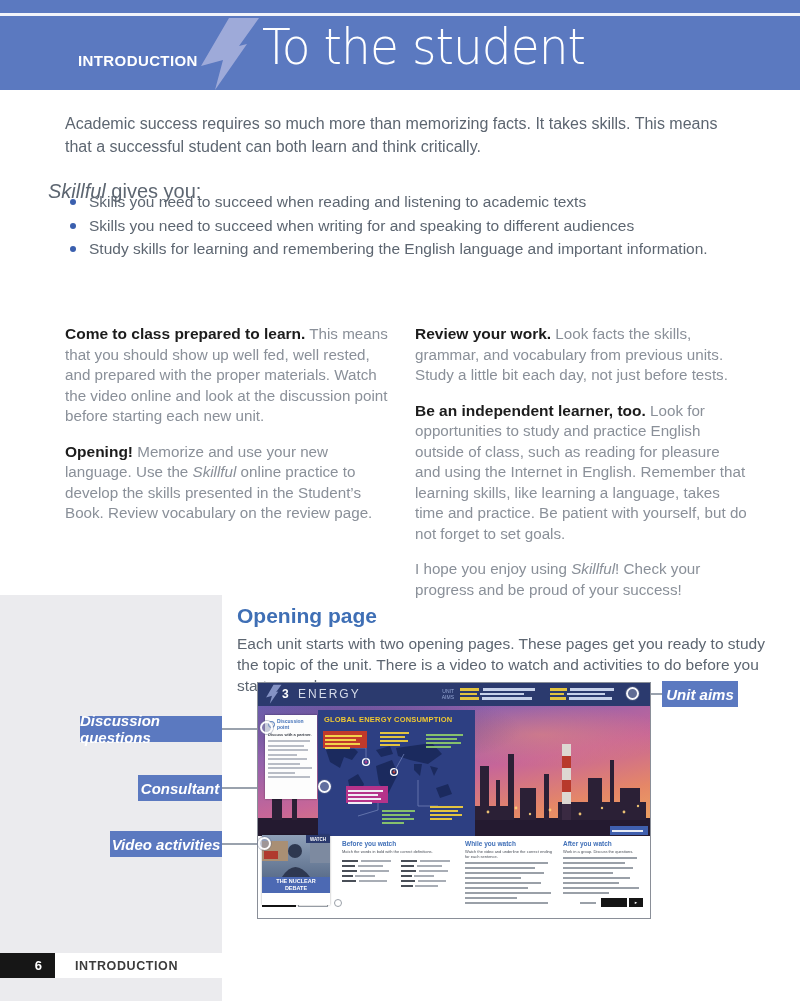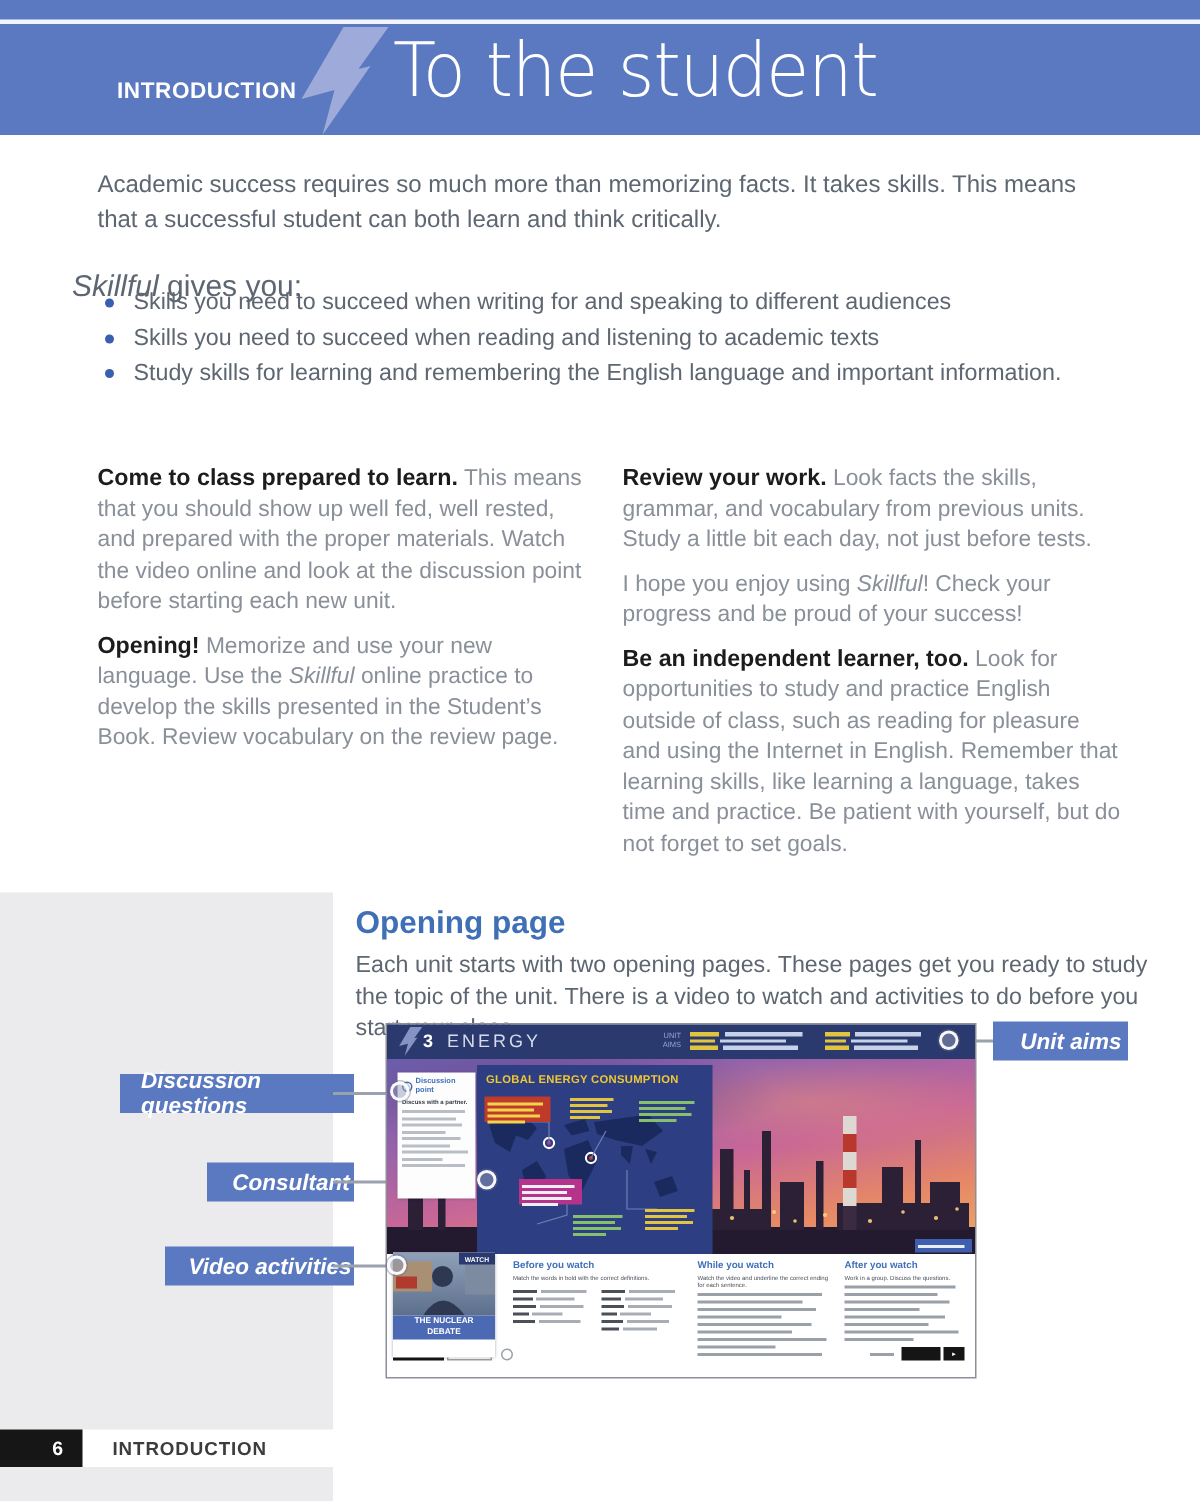--- a/index.html
+++ b/index.html
@@ -20,33 +20,33 @@
   .p1{position:absolute;left:65px;top:112px;width:668px;font-size:16px;line-height:23px;}
   .gives{position:absolute;left:48px;top:160px;width:668px;font-size:20px;line-height:23px;margin-top:20px;}
   .bullets{position:absolute;left:65px;top:190px;width:680px;margin:0;padding:0;list-style:none;}
   .bullets li{position:relative;padding-left:24px;font-size:15.5px;line-height:23.5px;color:#5d6671;}
   .bullets li::before{content:"";position:absolute;left:5px;top:9px;width:6px;height:6px;border-radius:50%;background:#3a5fae;}
 
   .lead{position:absolute;left:65px;top:287px;width:600px;font-size:15.5px;color:#5d6671;}
   .col{position:absolute;top:309px;width:332px;font-size:15.2px;line-height:20.5px;color:#8a9099;}
   .col-left{left:65px;}
   .col-right{left:415px;}
-  .col p{margin:0 0 9px 0;}
+  .col p{margin:15px 0 9px 0;}
   .col b{color:#1c1c1c;font-size:15.5px;}
   .col .graytxt, .col span, .col i{color:#8a9099;}
   .signature{margin-top:14px;text-align:right;color:#5d6671;}
 
   
   .gray-panel{position:absolute;left:0;top:595px;width:222px;height:406px;background:#ebebee;}
   .opening-heading{position:absolute;left:237px;top:604px;font-size:21px;font-weight:bold;color:#3f6fb5;}
   .opening-desc{position:absolute;left:237px;top:633px;width:528px;font-size:15.5px;line-height:21px;color:#5d6671;}
 
   
   .callout{position:absolute;height:26px;background:#5b79c0;color:#fff;font-weight:bold;font-style:italic;
-           font-size:15px;display:flex;align-items:center;justify-content:center;padding-left:14px;}
+           font-size:15px;display:flex;align-items:center;justify-content:center;}
   .connector{position:absolute;height:2px;background:#9aa2ad;}
   .marker{position:absolute;width:13px;height:13px;border-radius:50%;box-sizing:border-box;
           border:2px solid rgba(255,255,255,.95);background:rgba(150,158,186,.5);
           box-shadow:0 0 0 1px rgba(100,110,140,.4);z-index:30;}
 
   
   .spread{position:absolute;left:258px;top:683px;width:392px;height:235px;background:#fff;
           outline:1px solid #8a8f98;z-index:5;}
   .sp-topbar{position:absolute;left:0;top:0;width:392px;height:23px;background:#2b3a6e;}
   .sp-arrow{position:absolute;left:6px;top:1px;}
@@ -145,35 +145,35 @@
       <polygon points="36,2 66,2 46,30 54,28 22,74 30,44 8,50" fill="#aab3dd" opacity="0.85"></polygon>
     </svg>
     <div class="page-title">To the student</div>
   </div>
 
   <div class="p1 body-text">Academic success requires so much more than memorizing facts. It takes skills. This means that a successful student can both learn and think critically.</div>
   <div class="gives body-text">
     <i>Skillful</i><span> gives you:</span>
   </div>
   <ul class="bullets">
+    <li><span>Skills you need to succeed when reading and listening to academic texts</span></li>
     <li><span>Skills you need to succeed when writing for and speaking to different audiences</span></li>
-    <li><span>Skills you need to succeed when reading and listening to academic texts</span></li>
     <li><span>Study skills for learning and remembering the English language and important information.</span></li>
   </ul>
 
 
   <div class="col col-left">
     <p><b>Come to class prepared to learn.</b><span> This means that you should show up well fed, well rested, and prepared with the proper materials. Watch the video online and look at the discussion point before starting each new unit.</span></p>
     <p><b>Opening!</b><span> Memorize and use your new language. Use the </span><i>Skillful</i><span> online practice to develop the skills presented in the Student’s Book. Review vocabulary on the review page.</span></p>
   </div>
 
   <div class="col col-right">
     <p><b>Review your work.</b><span> Look facts the skills, grammar, and vocabulary from previous units. Study a little bit each day, not just before tests.</span></p>
+    <p><b>Be an independent learner, too.</b><span> Look for opportunities to study and practice English outside of class, such as reading for pleasure and using the Internet in English. Remember that learning skills, like learning a language, takes time and practice. Be patient with yourself, but do not forget to set goals.</span></p>
     <p><span>I hope you enjoy using </span><i>Skillful</i><span>! Check your progress and be proud of your success!</span></p>
-    <p><b>Be an independent learner, too.</b><span> Look for opportunities to study and practice English outside of class, such as reading for pleasure and using the Internet in English. Remember that learning skills, like learning a language, takes time and practice. Be patient with yourself, but do not forget to set goals.</span></p>
   </div>
 
   <div class="gray-panel"></div>
   <div class="opening-heading">Opening page</div>
   <div class="opening-desc">Each unit starts with two opening pages. These pages get you ready to study the topic of the unit. There is a video to watch and activities to do before you start your class.</div>
 
   <div class="spread">
     <div class="sp-topbar">
       <svg class="sp-arrow" width="18" height="21" viewBox="0 0 68 78">
         <polygon points="36,2 66,2 46,30 54,28 22,74 30,44 8,50" fill="#8e9ccd" opacity="0.9"></polygon>

